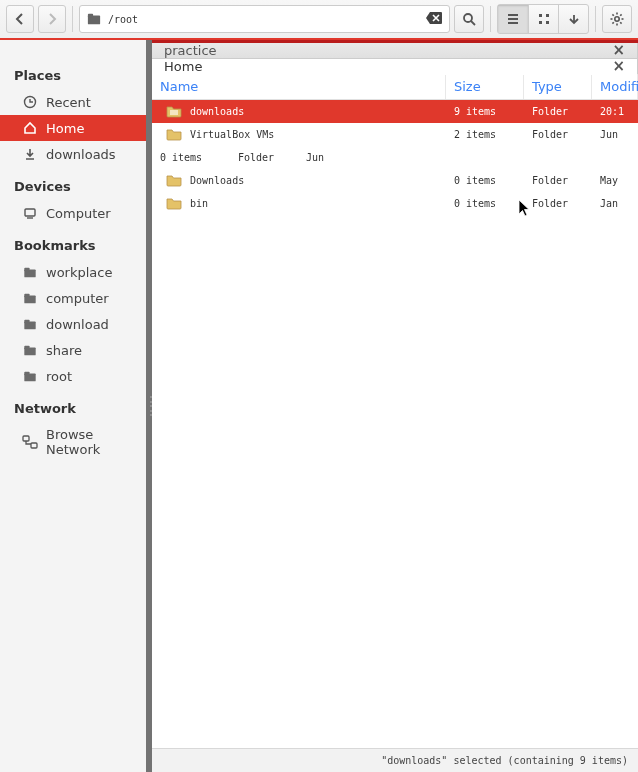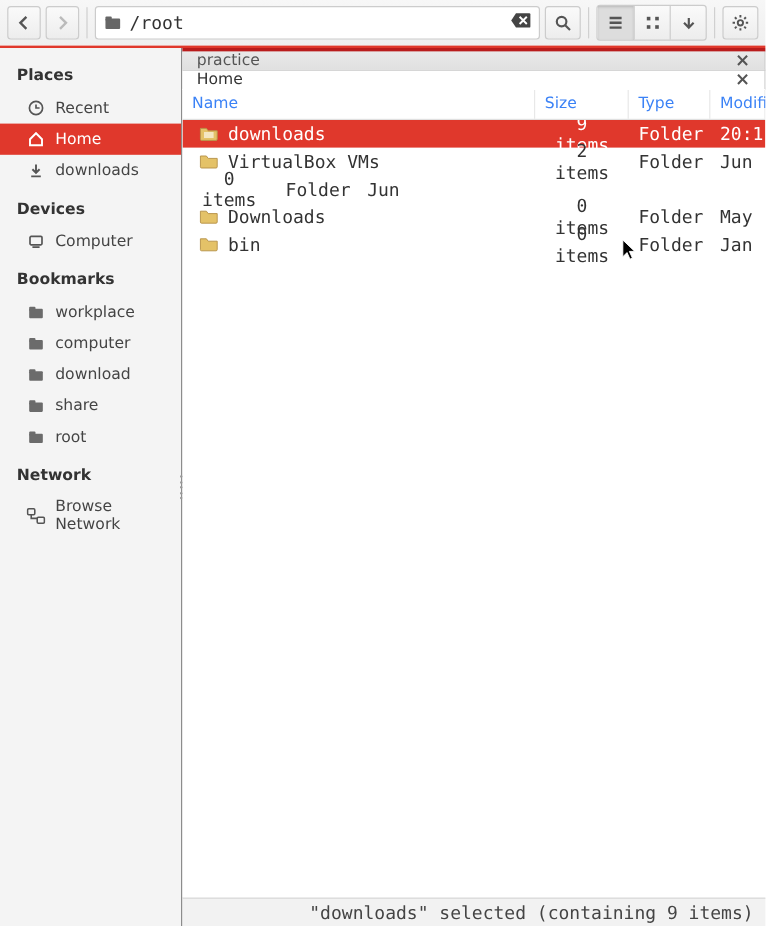--- a/index.html
+++ b/index.html
@@ -5,21 +5,21 @@
   * { box-sizing: border-box; margin: 0; padding: 0; }
   html, body { width: 638px; height: 772px; overflow: hidden; }
   body {
     font-family: "DejaVu Sans", "Liberation Sans", sans-serif;
     font-size: 13px;
     color: #333;
     background: #fff;
     display: flex;
     flex-direction: column;
   }
-  .mono { font-family: "DejaVu Sans Mono", monospace; font-size: 15px; }
+  .mono { font-family: "DejaVu Sans Mono", monospace; font-size: 10px; }
 
   
   .toolbar {
     height: 40px;
     background: linear-gradient(#f7f7f7, #efefef);
     border-bottom: 2px solid #E0382C;
     display: flex;
     align-items: center;
     padding: 0 6px;
     gap: 4px;
@@ -75,22 +75,22 @@
   .body {
     flex: 1;
     display: flex;
     min-height: 0;
   }
 
   
   .sidebar {
     width: 152px;
     background: #f4f4f4;
-    border-right: 1px solid #737373;
-    padding-top: 10px;
+    border-right: 6px solid #737373;
+    padding-top: 22px;
     overflow: hidden;
   }
   .sidebar-section {
     padding: 0 0 6px 0;
   }
   .sidebar-header {
     font-weight: bold;
     color: #333;
     padding: 6px 14px 6px 14px;
     font-size: 13px;
@@ -177,21 +177,21 @@
   }
   .row > div { padding: 0 8px; }
   .row .col-name { display:flex; align-items:center; gap:8px; padding-left:14px; }
   .row.selected {
     background: #E0382C;
     color: #fff;
   }
   .row.selected svg { color:#fff; }
   .file-icn { width:16px; height:16px; display:inline-flex; flex:0 0 16px; }
   .col-size, .col-mod { text-align:left; }
-  .row .col-size { text-align: center; }
+  .row .col-size { text-align: left; }
 
   
   .status {
     height: 24px;
     background: #f2f2f2;
     border-top: 1px solid #d8d8d8;
     display:flex;
     align-items:center;
     justify-content:flex-end;
     padding: 0 10px;

